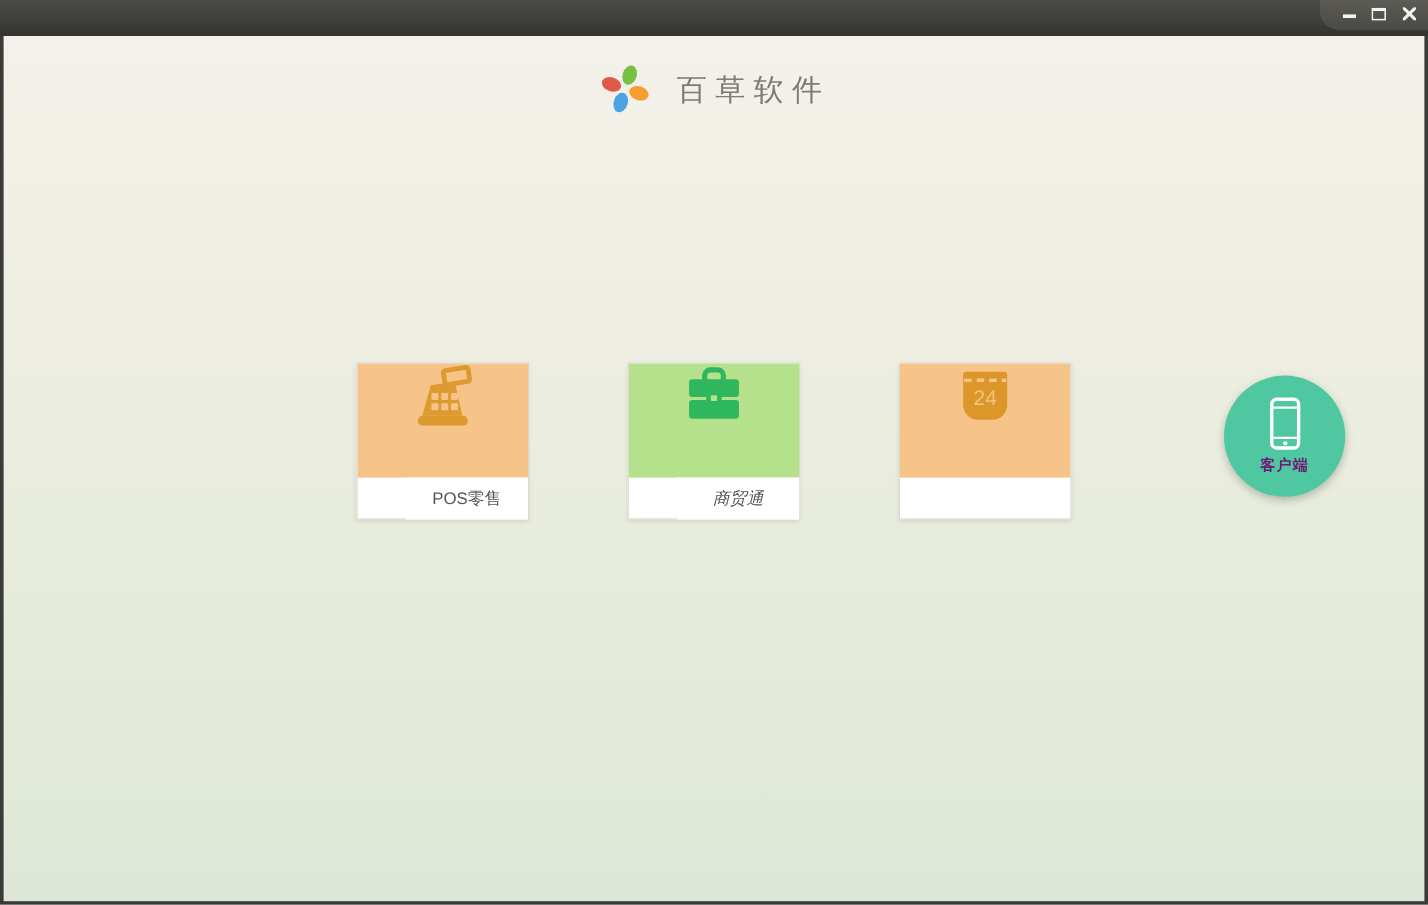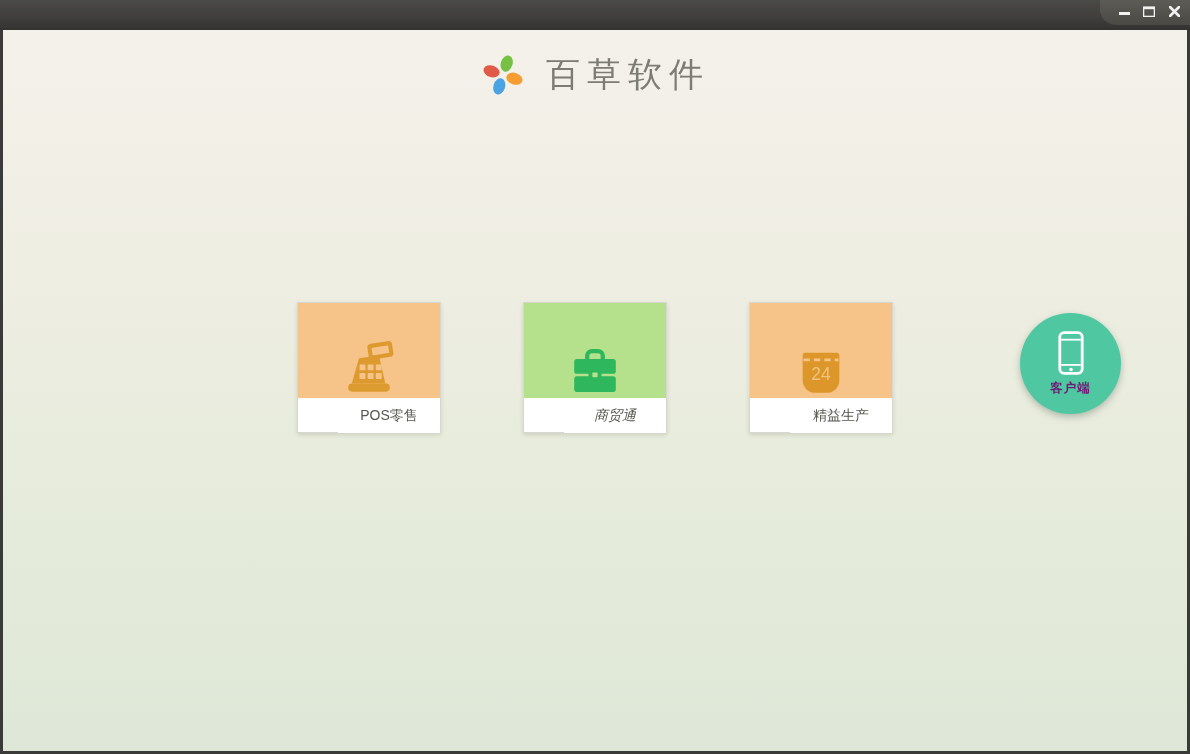--- a/index.html
+++ b/index.html
@@ -26,34 +26,34 @@
     position:absolute; top:30px; left:3px; right:3px; bottom:3px;
     background:linear-gradient(#f4f1ea 0%, #efeee3 30%, #e7ecdc 60%, #dee7d7 100%);
   }
   .header {
     position:absolute; top:22px; left:0; width:100%;
     display:flex; align-items:center; justify-content:center; gap:20px;
   }
   .logo-mark { width:46px; height:44px; }
   .app-title {
     font-family:Liberation Mono, monospace;
-    font-size:34px; color:#7c7c73; letter-spacing:7px; font-weight:400;
+    font-size:25px; color:#7c7c73; letter-spacing:7px; font-weight:400;
   }
   
   .card {
     position:absolute; width:144px; height:131px; top:272px;
     background:#fff; border:1px solid #d9d6cd;
     box-shadow:0 2px 4px rgba(90,90,70,0.18);
     cursor:pointer;
   }
   .card-pos   { left:294px; }
   .card-trade { left:520px;font-style:italic; }
   .card-lean  { left:746px; }
   .card-art {
-    height:95px; display:flex; align-items:flex-end; justify-content:center;
+    height:95px; display:flex; align-items:flex-start; justify-content:center;
   }
   .art-orange { background:#f6c489; }
   .art-green  { background:#b6e18c; }
   .card-label {
     height:35px; display:flex; align-items:center; justify-content:center;
     font-size:14px; color:#55554f; background:#fff;margin-left:40px;
   }
   
   .client-circle {
     position:absolute; left:1017px; top:283px; width:101px; height:101px;
@@ -148,21 +148,20 @@
     <div class="card card-lean">
       <div class="card-art art-orange">
         <span class="icon-wrap">
           <svg width="50" height="52" viewBox="0 0 60 60">
             <path d="M8 10 a3 3 0 0 1 3 -3 h38 a3 3 0 0 1 3 3 v30 a15 15 0 0 1 -15 15 h-14 a15 15 0 0 1 -15 -15 Z" fill="#dc9629"></path>
             <line x1="9" y1="15.5" x2="51" y2="15.5" stroke="#f6c489" stroke-width="3.4" stroke-dasharray="7.5 5"></line>
             <text x="30" y="40" text-anchor="middle" fill="#efc47e" font-size="21" font-family="Liberation Sans, sans-serif">24</text>
           </svg>
         </span>
       </div>
-      <div class="card-label">精益生产</div>
     </div>
 
     <div class="client-circle">
       <span class="icon-wrap">
         <svg width="28" height="46" viewBox="0 0 40 64">
           <rect x="4" y="3" width="32" height="58" rx="6" fill="none" stroke="#ffffff" stroke-width="4"></rect>
           <line x1="6" y1="13" x2="34" y2="13" stroke="#ffffff" stroke-width="2.6"></line>
           <line x1="6" y1="49" x2="34" y2="49" stroke="#ffffff" stroke-width="2.6"></line>
           <circle cx="20" cy="55.5" r="2.6" fill="#ffffff"></circle>
         </svg>

